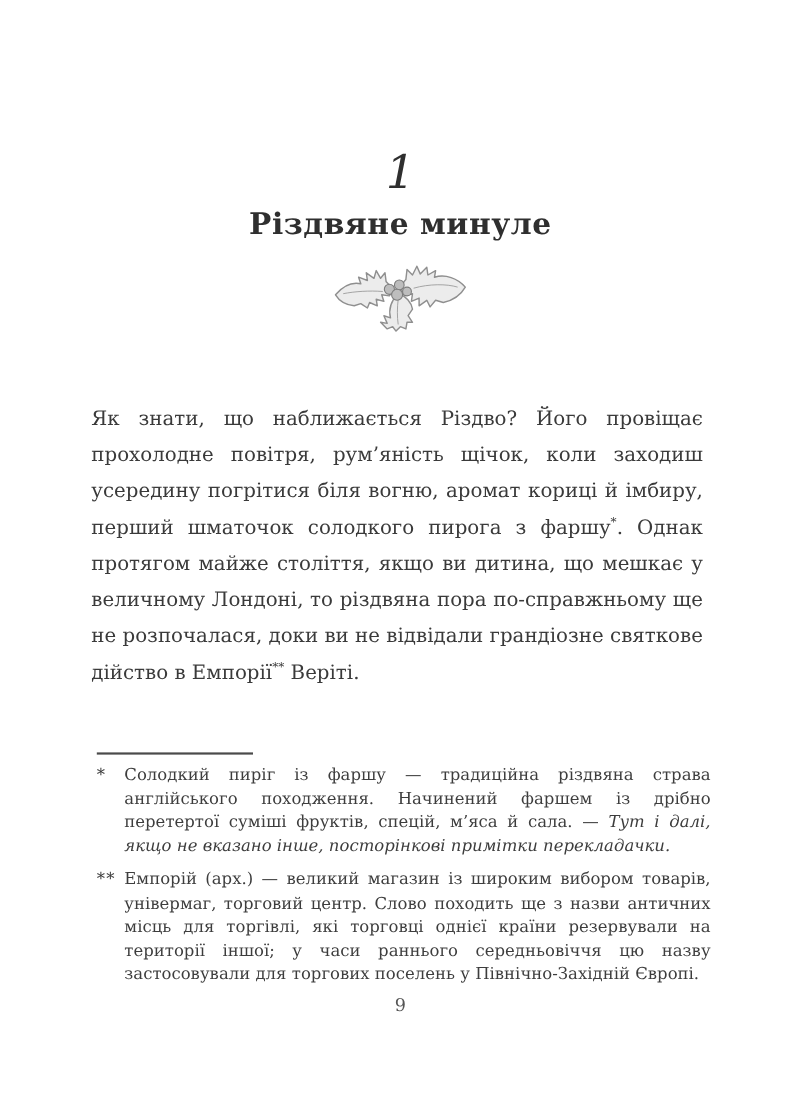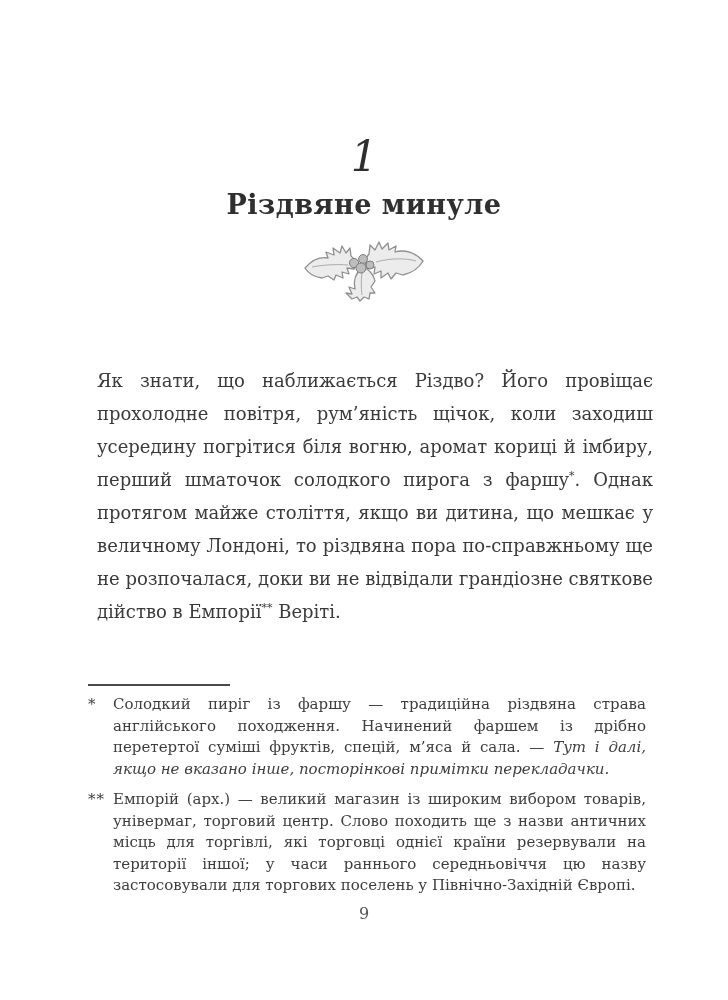--- a/index.html
+++ b/index.html
@@ -36,21 +36,21 @@
     line-height: 1.1;
     text-align: center;
   }
   .holly-wrap {
     margin-top: 14px;
     line-height: 0;
   }
   .body-text {
     position: absolute;
     top: 364px;
-    left: 97px;
+    left: 83px;
     width: 556px;
     font-size: 18px;
     line-height: 33px;
     text-align: justify;
     color: #3a3a3a;
   }
   .body-text p { margin: 0; }
   .para-indent { text-indent: 24px; }
   sup.fnref {
     font-size: 11px;

